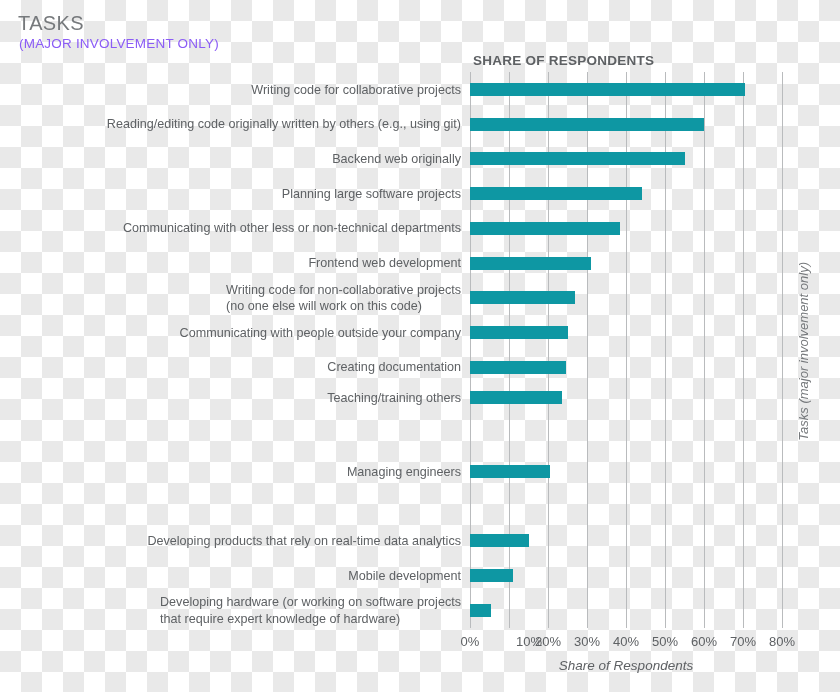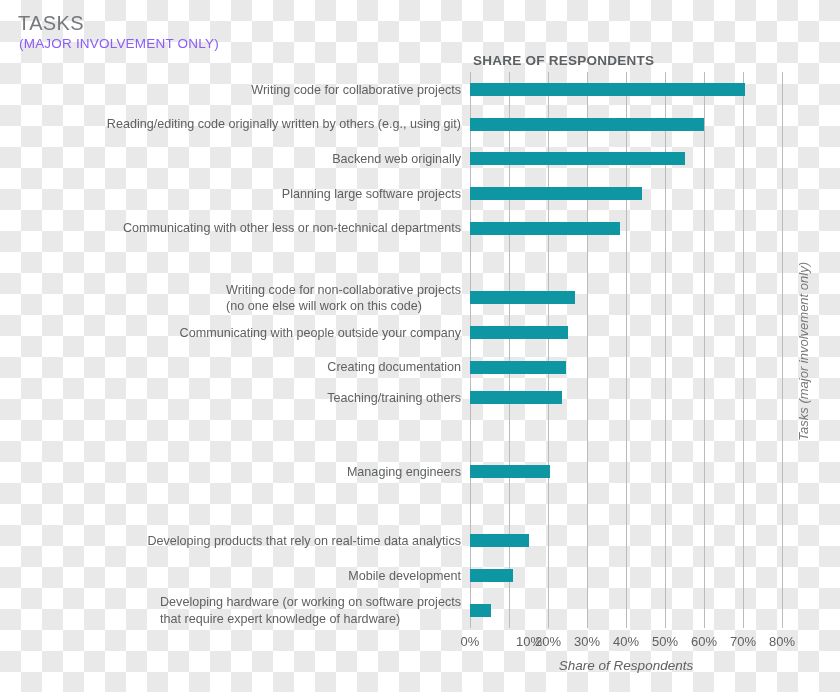--- a/index.html
+++ b/index.html
@@ -161,20 +161,24 @@
         <div class="cat-label">Backend web originally</div>
       </div>
       <div class="row" style="top: 115.19px; width: 312px;">
         <div class="bar" title="Planning large software projects: 44%" style="width: 171.6px; background: rgb(14, 151, 163);"></div>
         <div class="cat-label">Planning large software projects</div>
       </div>
       <div class="row" style="top: 149.92px; width: 312px;">
         <div class="bar" title="Communicating with other less or non-technical departments: 38.5%" style="width: 150.15px; background: rgb(14, 151, 163);"></div>
         <div class="cat-label">Communicating with other less or non-technical departments</div>
       </div>
+      <div class="row" style="top: 184.65px; width: 312px;">
+        <div class="bar" title="Frontend web development: 31%" style="width: 120.9px; background: rgb(14, 151, 163);"></div>
+        <div class="cat-label">Frontend web development</div>
+      </div>
       <div class="row" style="top: 219.38px; width: 312px;">
         <div class="bar" title="Writing code for non-collaborative projects
 (no one else will work on this code): 27%" style="width: 105.3px; background: rgb(14, 151, 163);"></div>
         <div class="cat-label">Writing code for non-collaborative projects
 (no one else will work on this code)</div>
       </div>
       <div class="row" style="top: 254.11px; width: 312px;">
         <div class="bar" title="Communicating with people outside your company: 25%" style="width: 97.5px; background: rgb(14, 151, 163);"></div>
         <div class="cat-label">Communicating with people outside your company</div>
       </div>

